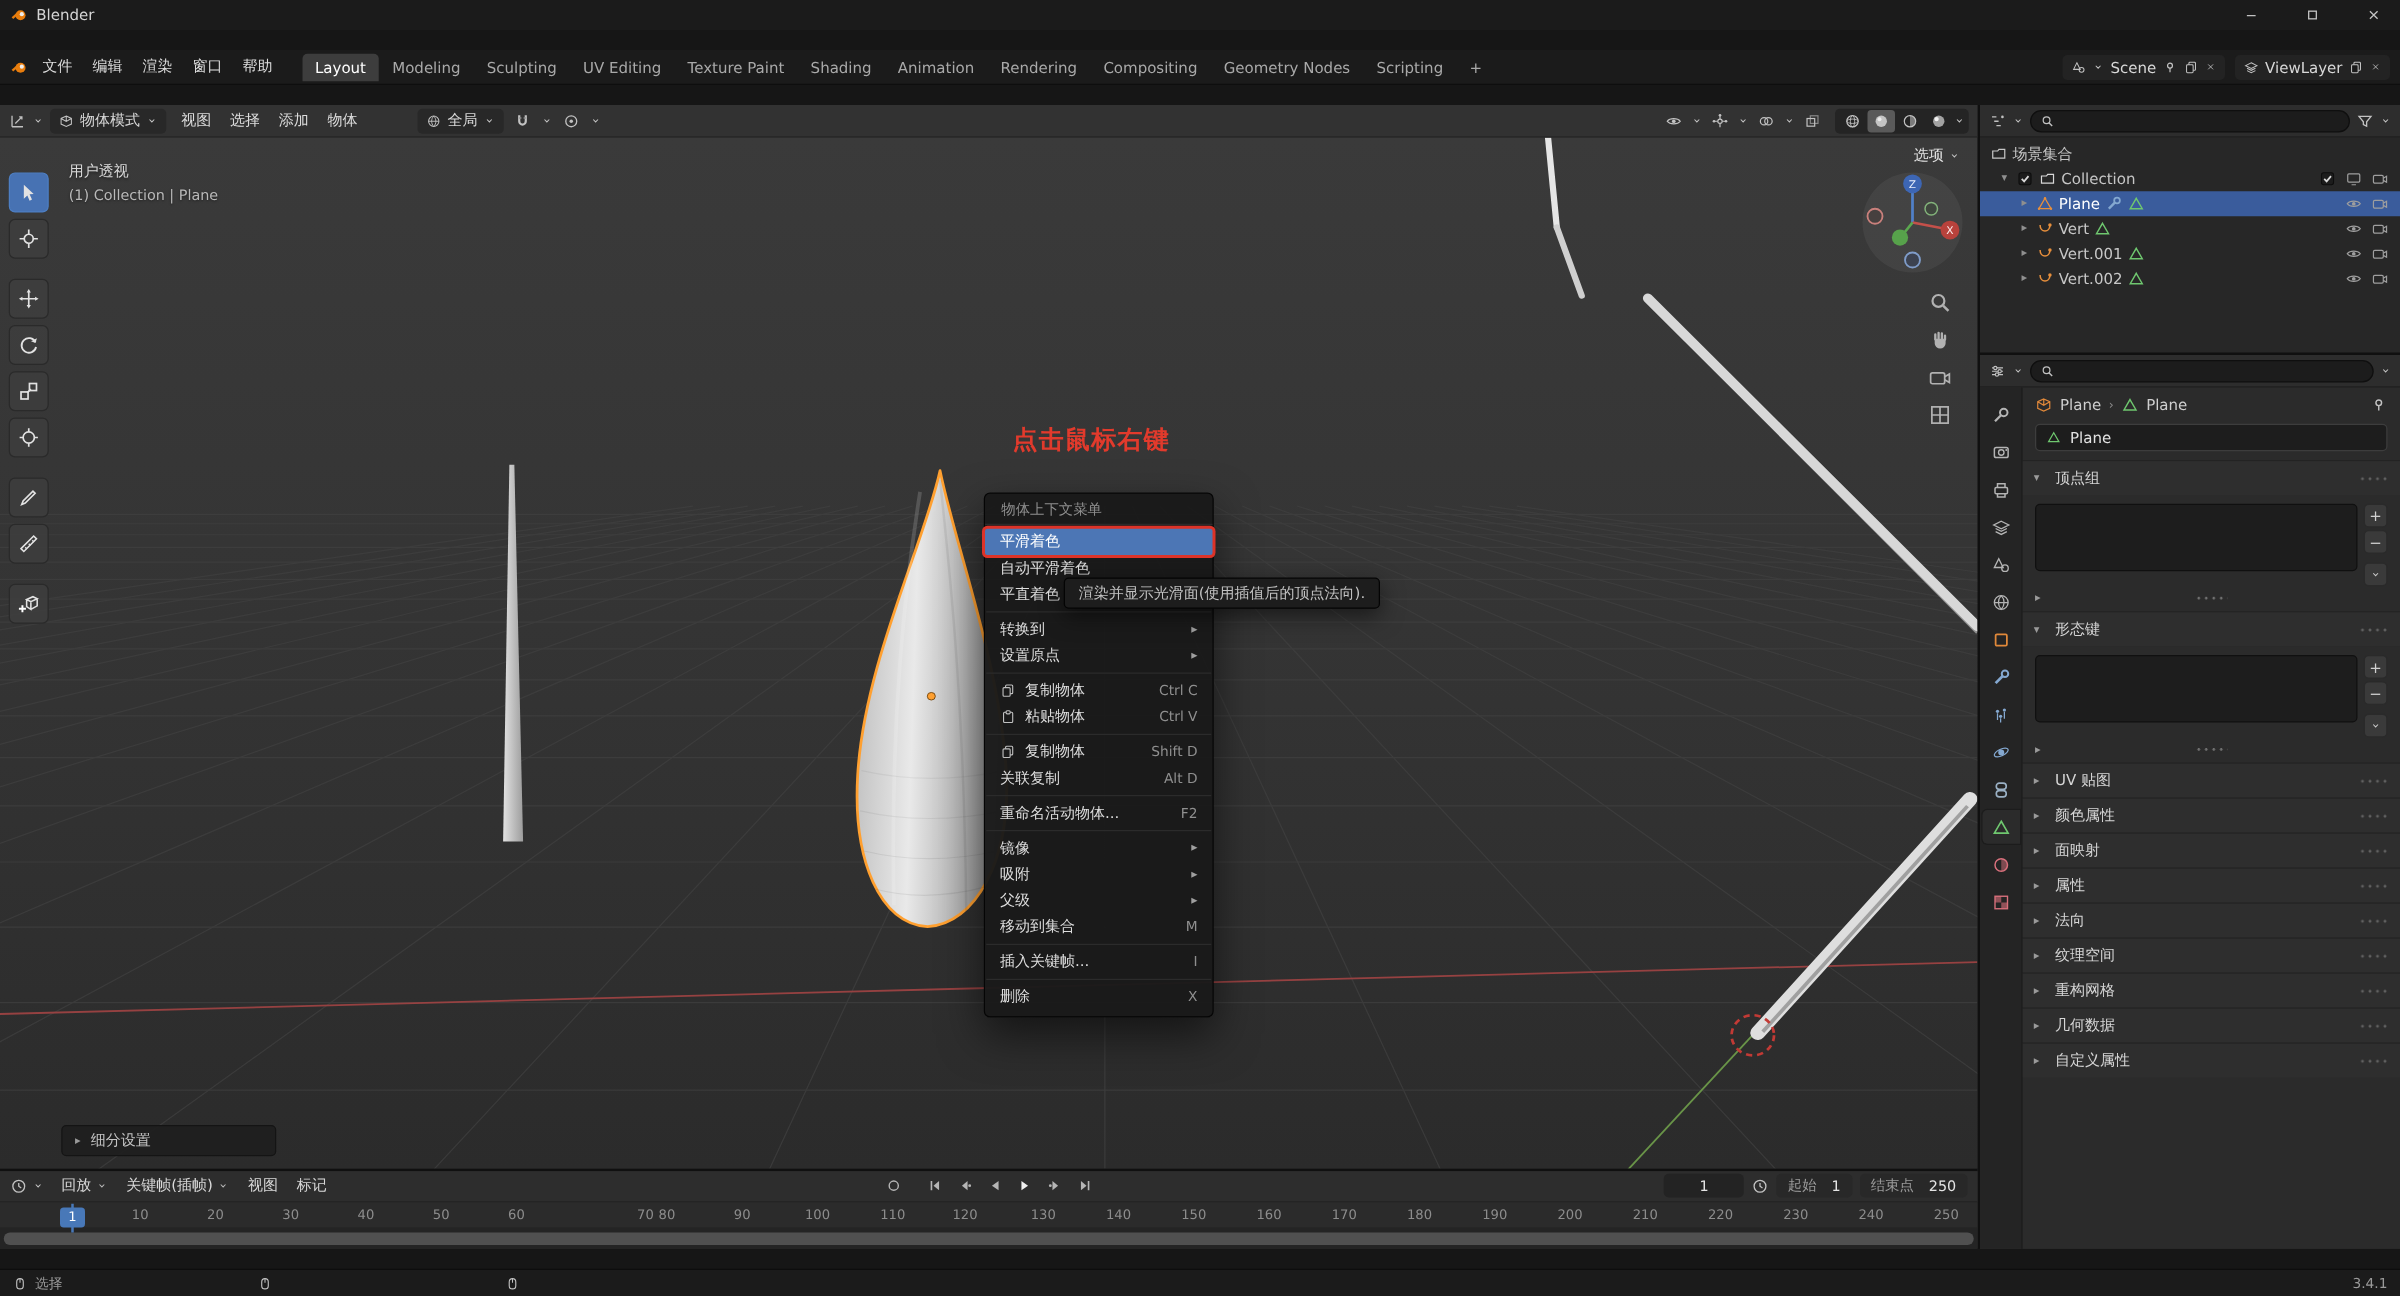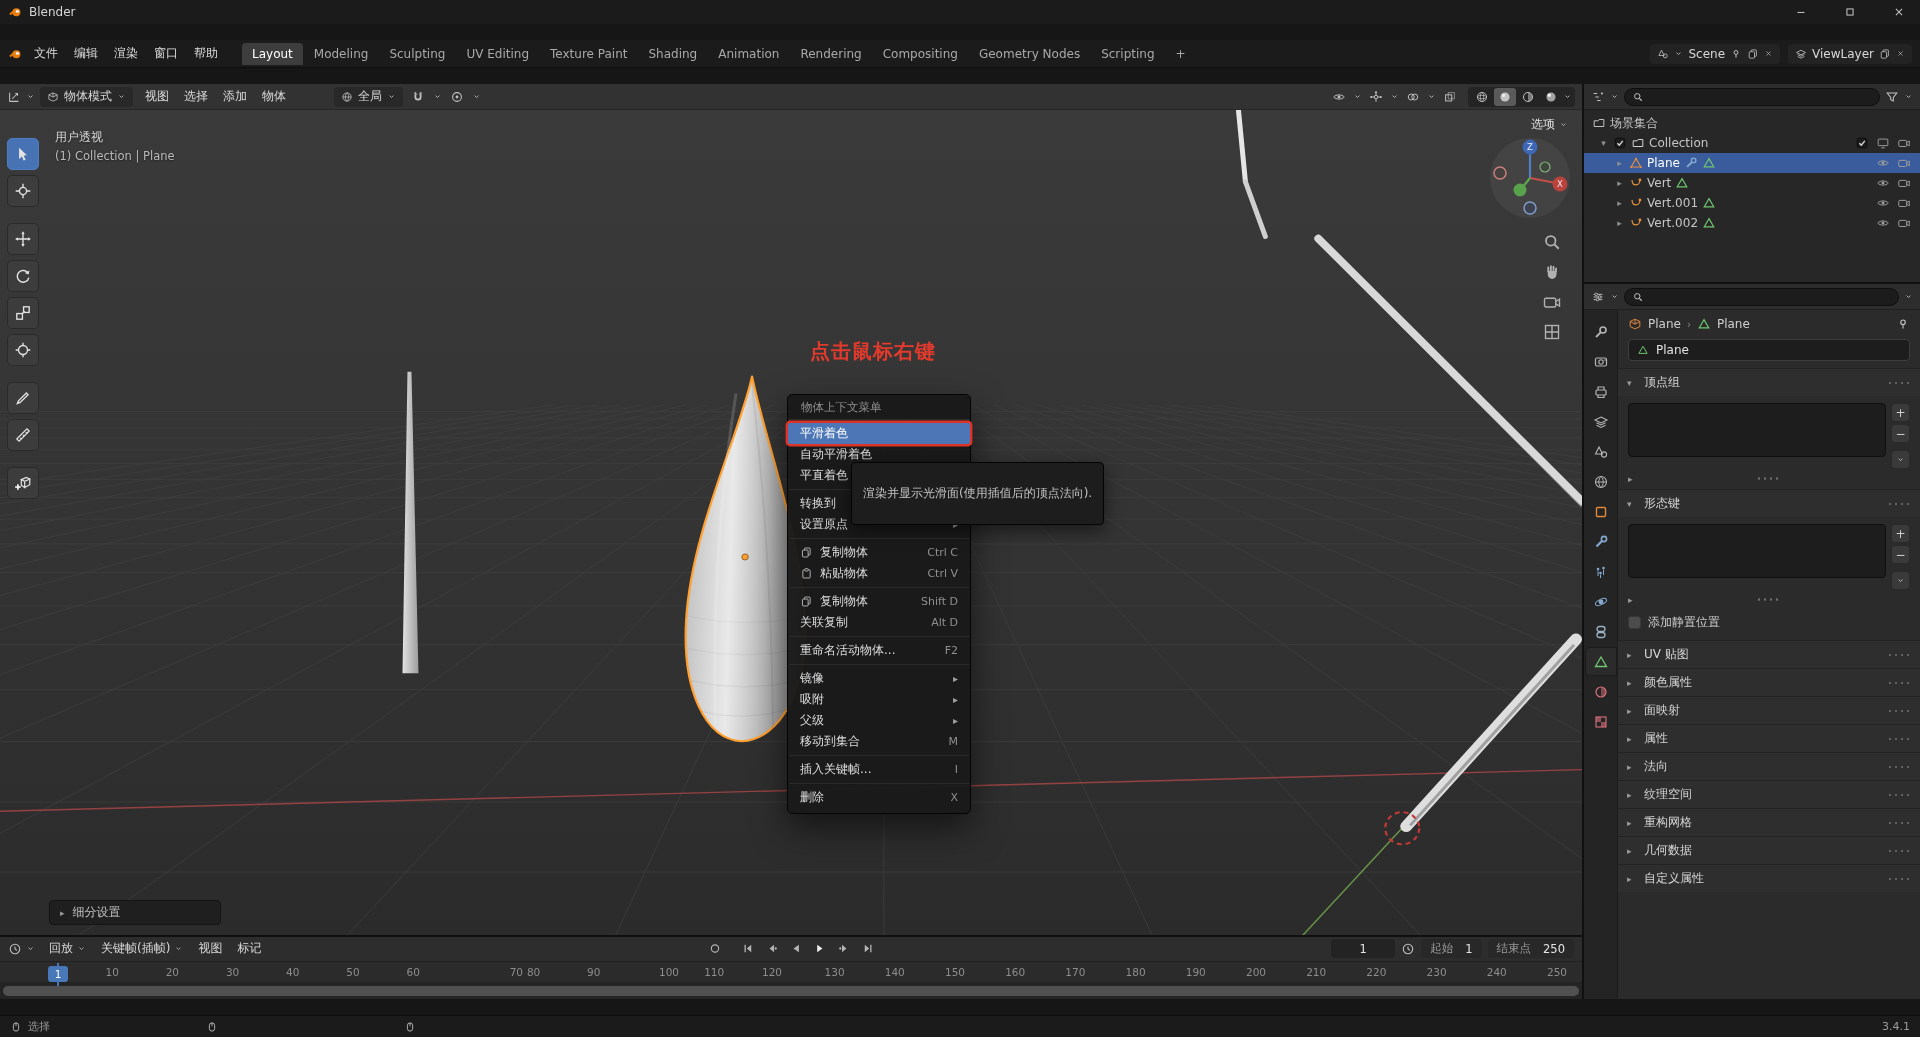--- a/index.html
+++ b/index.html
@@ -56,21 +56,21 @@
   
   .ctx-menu{position:absolute;left:787px;top:310px;width:184px;background:rgba(26,26,26,.97);border:1px solid #050505;border-radius:5px;box-shadow:0 14px 34px rgba(0,0,0,.55);z-index:7;padding-bottom:5px}
   .cm-title{height:25px;display:flex;align-items:center;padding:0 13px;color:#8f8f8f;font-size:11.5px;border-bottom:1px solid #2b2b2b;margin-bottom:3px}
   .cm-row{height:21px;display:flex;align-items:center;padding:0 12px;gap:7px;font-size:12px;color:#dedede;white-space:nowrap}
   .cm-row .ic{width:13px;height:13px}
   .cm-row .sc{margin-left:auto;color:#8f8f8f;font-size:11px}
   .cm-row .sub{margin-left:auto;color:#9f9f9f;font-size:10px}
   .cm-sep{height:1px;background:#2b2b2b;margin:3px 1px}
   .cm-row.hl{background:#4c76b5;color:#fff}
   .cm-row.annotated{box-shadow:0 0 0 2.4px #dd3328;border-radius:2px;position:relative;z-index:2}
-  .vtooltip{position:absolute;left:851px;top:378px;background:#1d1d1d;border:1px solid #040404;border-radius:4px;padding:22px 11px;color:#c2c2c2;font-size:12px;z-index:9;box-shadow:0 6px 18px rgba(0,0,0,.5);white-space:nowrap}
+  .vtooltip{position:absolute;left:851px;top:378px;background:#1d1d1d;border:1px solid #040404;border-radius:4px;padding:3px 11px;color:#c2c2c2;font-size:12px;z-index:9;box-shadow:0 6px 18px rgba(0,0,0,.5);white-space:nowrap}
   
   .timeline{height:64px;position:relative;background:#2b2b2b;border-top:2px solid #101010;display:flex;flex-direction:column;flex:none}
   .tl-header{height:26px;background:#2d2d2d;display:flex;align-items:center;padding:0 8px;gap:4px;border-bottom:1px solid #222;position:relative}
   .tl-menus{display:flex;gap:1px;margin-left:3px}
   .tl-menu{display:flex;align-items:center;gap:4px;padding:2px 7px;color:#d8d8d8;font-size:12px;white-space:nowrap}
   .tl-transport{position:absolute;left:50%;transform:translateX(-50%);display:flex;gap:2px;align-items:center}
   .tr-btn{width:22px;height:20px;display:flex;align-items:center;justify-content:center;border-radius:3px}
   .tr-btn .ic{width:13px;height:13px}
   .tr-btn.rec{margin-right:9px}
   .tl-right{margin-left:auto;display:flex;gap:6px;align-items:center}
@@ -859,21 +859,21 @@
         <div class="tl-ruler" id="tl-ruler">
             <span class="tick-label" style="left: 112.18px;">10</span>
             <span class="tick-label" style="left: 172.38px;">20</span>
             <span class="tick-label" style="left: 232.58px;">30</span>
             <span class="tick-label" style="left: 292.78px;">40</span>
             <span class="tick-label" style="left: 352.98px;">50</span>
             <span class="tick-label" style="left: 413.18px;">60</span>
             <span class="tick-label" style="left: 473.38px; margin-left: 43px;">70</span>
             <span class="tick-label" style="left: 533.58px;">80</span>
             <span class="tick-label" style="left: 593.78px;">90</span>
-            <span class="tick-label" style="left: 653.98px; margin-left: 15px;">100</span>
+            <span class="tick-label" style="left: 653.98px;">100</span>
             <span class="tick-label" style="left: 714.18px;">110</span>
             <span class="tick-label" style="left: 772px;">120</span>
             <span class="tick-label" style="left: 834.58px;">130</span>
             <span class="tick-label" style="left: 894.78px;">140</span>
             <span class="tick-label" style="left: 954.98px;">150</span>
             <span class="tick-label" style="left: 1015.18px;">160</span>
             <span class="tick-label" style="left: 1075.38px;">170</span>
             <span class="tick-label" style="left: 1135.58px;">180</span>
             <span class="tick-label" style="left: 1195.78px;">190</span>
             <span class="tick-label" style="left: 1255.98px;">200</span>
@@ -1320,24 +1320,20 @@
                               <path d="M4.6 6.4 L8 9.8 L11.4 6.4" fill="none" stroke="#c9c9c9" stroke-width="1.5"></path>
                             </svg>
                           </span>
                         </div>
                       </div>
                     </div>
                     <div class="list-foot">
                       <span class="foot-arrow">▸</span>
                       <span class="foot-grip"></span>
                     </div>
-                  </div>
-                  <div class="chk-row">
-                    <span class="chk"></span>
-                    <span>添加静置位置</span>
                   </div>
                 </div>
                 <div class="panel">
                   <div class="panel-head">
                     <span class="parrow">▸</span>
                     <span>UV 贴图</span>
                     <span class="pgrip"></span>
                   </div>
                 </div>
                 <div class="panel">

